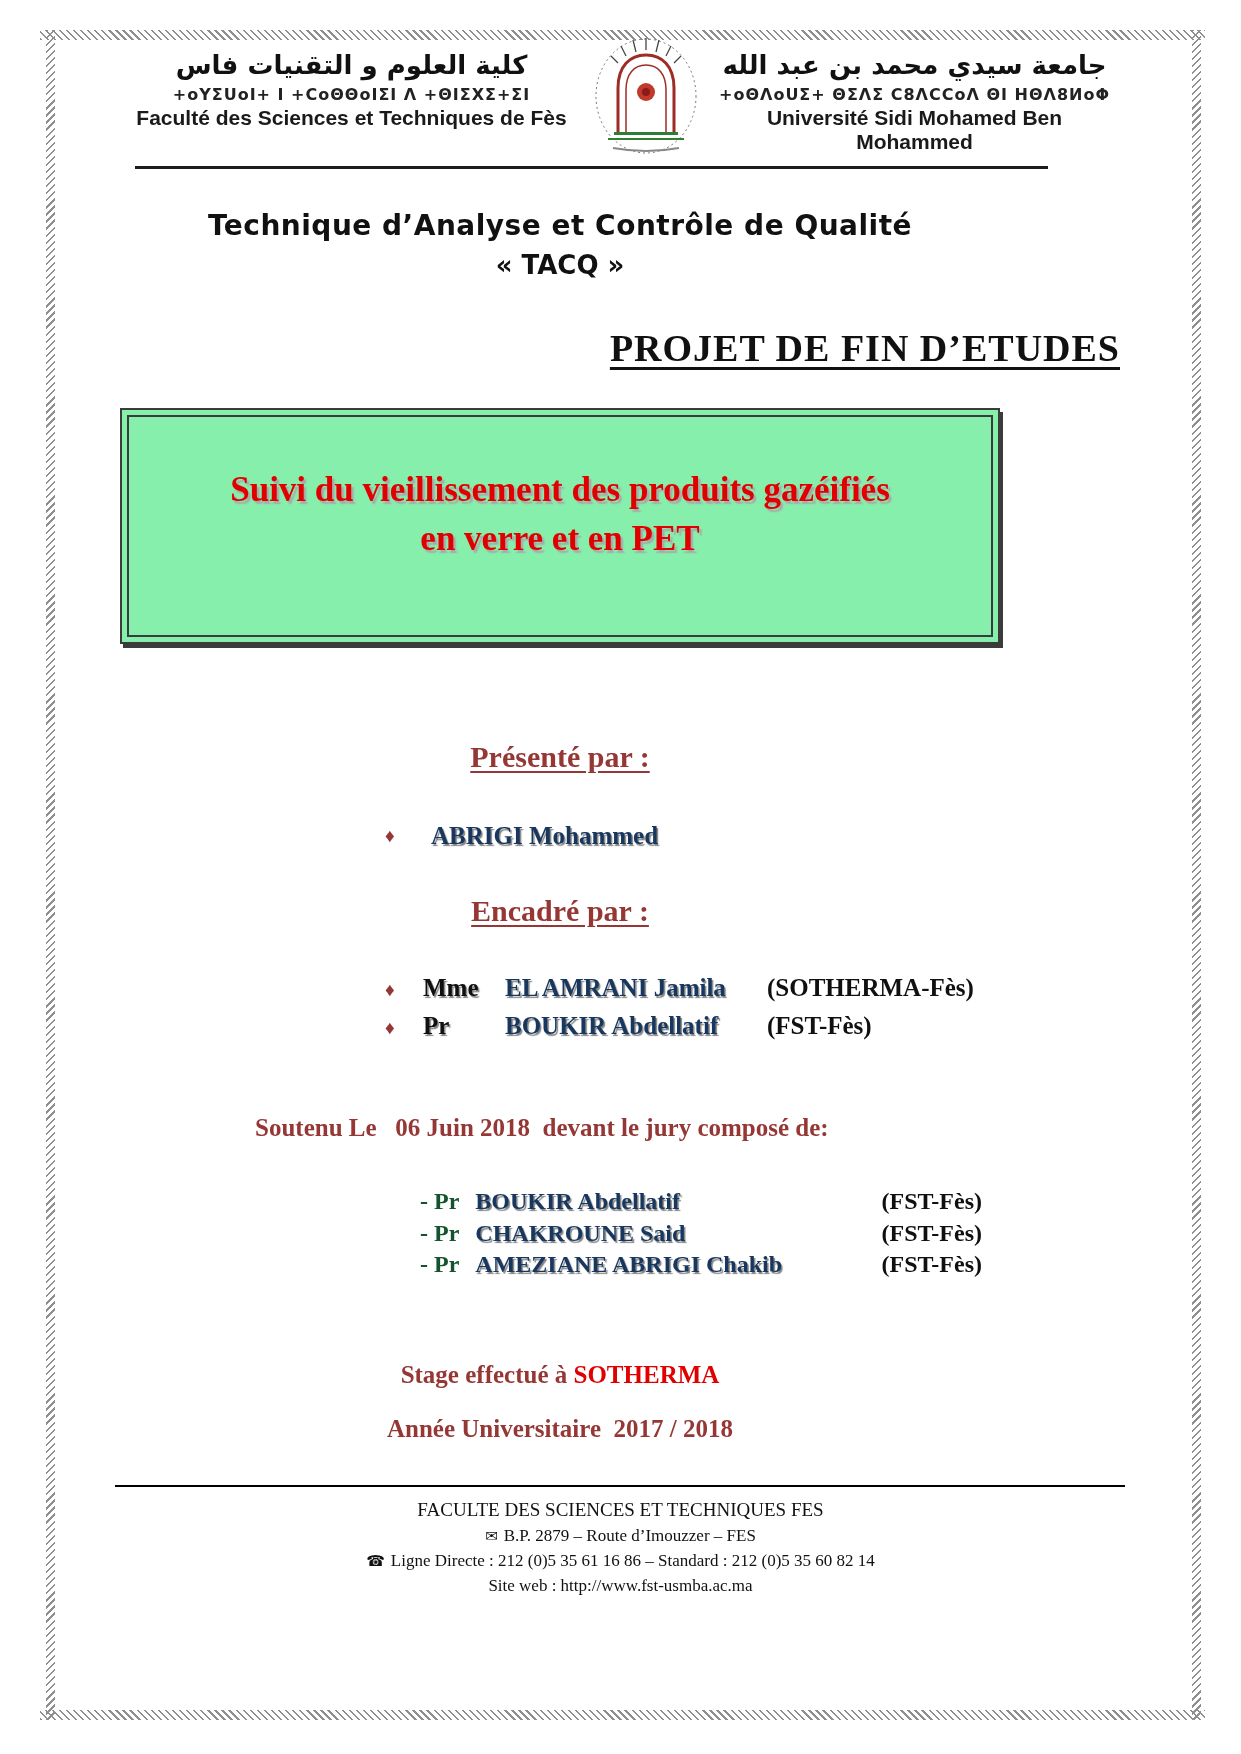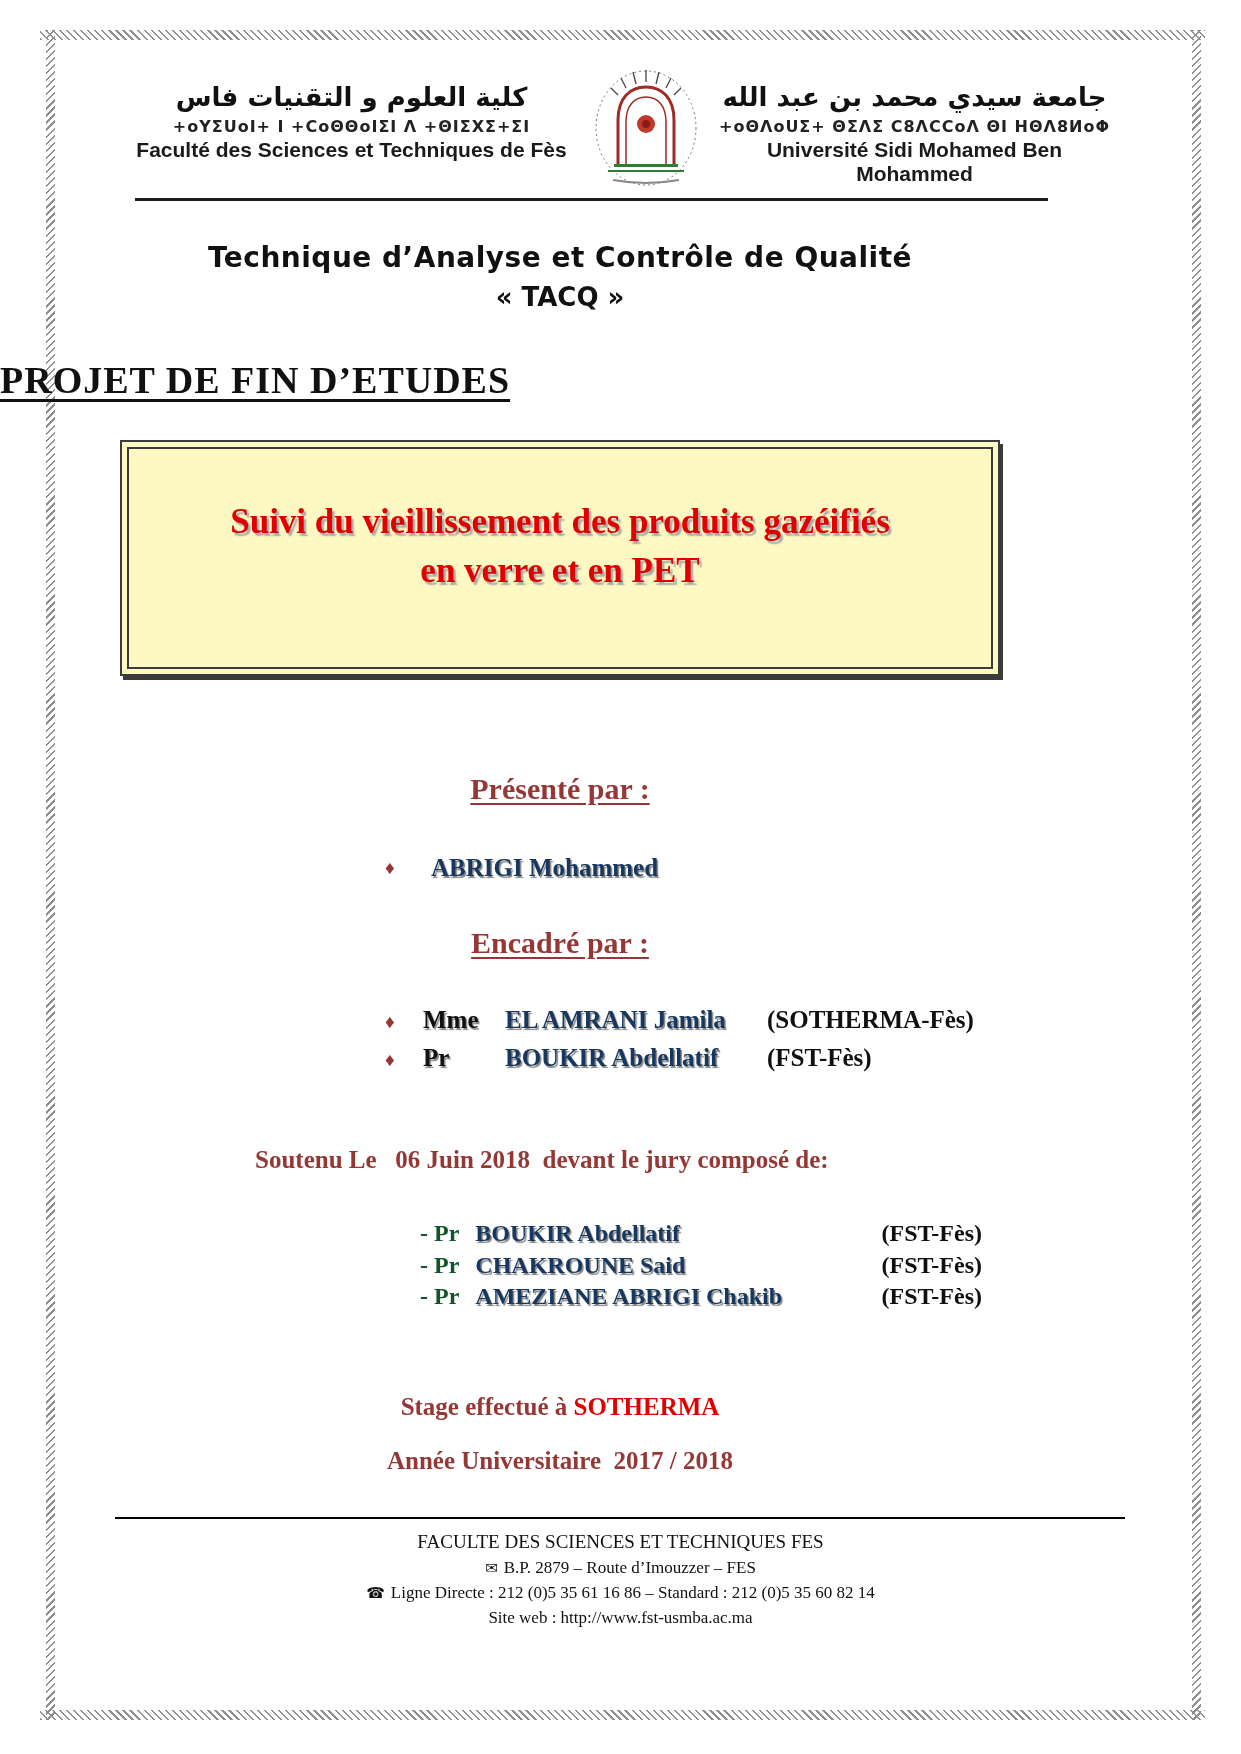--- a/index.html
+++ b/index.html
@@ -20,42 +20,42 @@
     color:var(--ink);
     overflow:hidden;
   }
   
   .frame-strip{position:absolute;background:repeating-linear-gradient(45deg,#8f8f8f 0,#8f8f8f 1.6px,transparent 1.6px,transparent 5px);}
   .frame-top{left:40px;right:36px;top:30px;height:10px;}
   .frame-bottom{left:40px;right:36px;bottom:34px;height:10px;}
   .frame-left{left:46px;top:30px;bottom:34px;width:9px;background:repeating-linear-gradient(135deg,#8f8f8f 0,#8f8f8f 1.6px,transparent 1.6px,transparent 5px);}
   .frame-right{right:40px;top:30px;bottom:34px;width:9px;background:repeating-linear-gradient(135deg,#8f8f8f 0,#8f8f8f 1.6px,transparent 1.6px,transparent 5px);}
 
-  .content{position:absolute;inset:0;padding-top:80px;}
+  .content{position:absolute;inset:0;padding-top:48px;}
 
   
   .header{display:flex;justify-content:center;align-items:flex-start;gap:14px;padding:0 110px;}
   .inst{text-align:center;}
   .inst.left{width:450px;}
   .inst.right{width:400px;}
   .arabic{font-family:"DejaVu Sans", sans-serif;font-size:26px;font-weight:bold;line-height:1.35;}
   .tifinagh{font-family:"DejaVu Sans", sans-serif;font-size:16px;font-weight:bold;letter-spacing:1px;margin-top:2px;color:#222;}
   .latin{font-family:"Liberation Sans", sans-serif;font-size:21px;font-weight:bold;margin-top:2px;color:#1a1a1a;}
   .logo-wrap{width:110px;flex:0 0 auto;display:flex;justify-content:center;margin-top:-14px;}
   .header-rule{margin:10px 0 0 135px;width:913px;border-top:3px solid #1c1c1c;}
 
   
   .main{width:1120px;}
 
   .program{margin-top:52px;text-align:center;font-size:31px;font-weight:bold;}
   .specialty{margin-top:40px;text-align:center;font-family:"DejaVu Sans", sans-serif;font-size:28px;font-weight:bold;letter-spacing:0.5px;}
   .specialty-abbr{margin-top:8px;text-align:center;font-family:"DejaVu Sans", sans-serif;font-size:26px;font-weight:bold;}
-  .doc-type{margin-top:46px;text-align:left;font-size:38px;font-weight:bold;letter-spacing:1px;text-decoration:underline;text-decoration-thickness:3px;text-underline-offset:6px;}
-
-  .subject-outer{margin:38px auto 0;width:880px;border:2px solid #3b3b3b;box-shadow:3px 4px 0 #3b3b3b;padding:5px;background:#fef9c3;}
+  .doc-type{margin-top:46px;text-align:right;font-size:38px;font-weight:bold;letter-spacing:1px;text-decoration:underline;text-decoration-thickness:3px;text-underline-offset:6px;}
+
+  .subject-outer{margin:38px auto 0;width:880px;border:2px solid #3b3b3b;box-shadow:3px 4px 0 #3b3b3b;padding:5px;background:#86efac;}
   .subject-inner{border:2px solid #3b3b3b;padding:48px 26px 72px;text-align:center;}
   .subject-line{color:var(--red);font-size:35px;font-weight:bold;line-height:1.4;text-shadow:2.5px 2.5px 1.5px #a9a9a9;}
 
   .section-heading{margin-top:0;text-align:center;color:var(--maroon);font-size:30px;font-weight:bold;text-decoration:underline;text-decoration-thickness:2px;text-underline-offset:4px;}
   .h-presente{margin-top:96px;}
   .h-encadre{margin-top:44px;}
 
   .bullet{color:var(--maroon);font-size:19px;vertical-align:2px;}
   .emboss{text-shadow:1.5px 1.5px 1px rgba(110,110,110,0.85);}
   .blue-name{color:var(--blue);font-weight:bold;}

